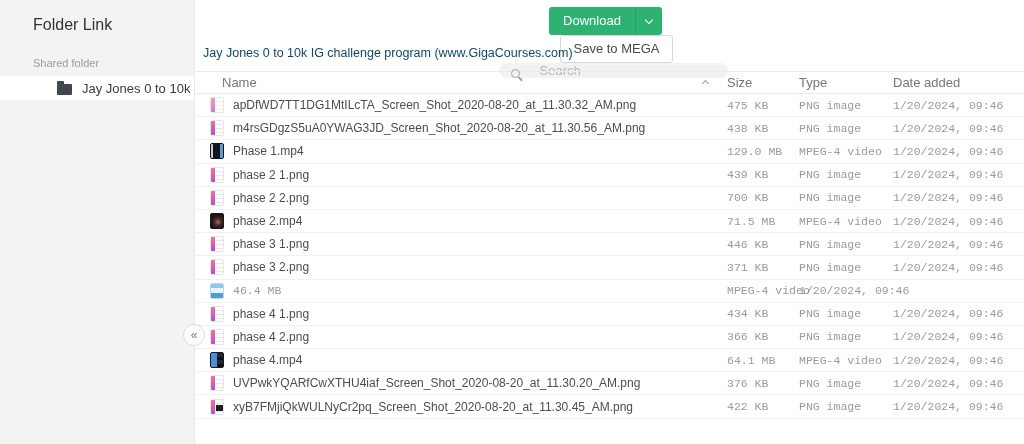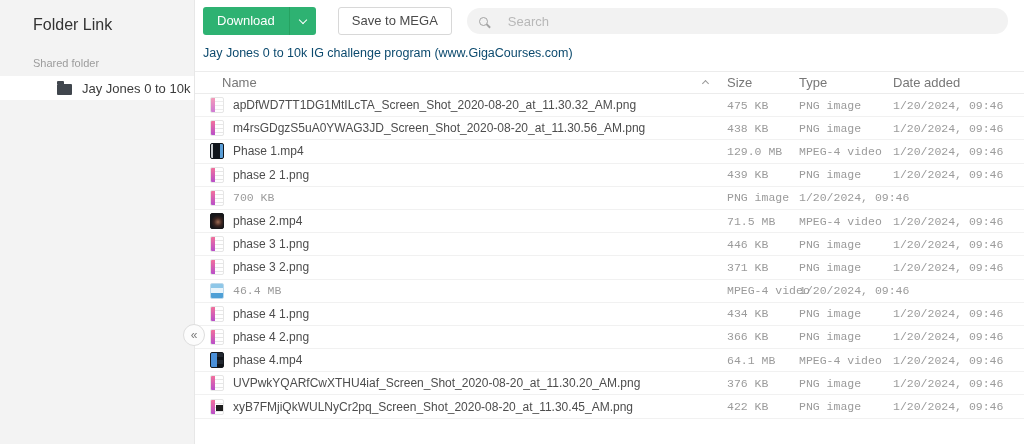--- a/index.html
+++ b/index.html
@@ -21,33 +21,33 @@
     width:7px; height:3px; background:#40464d; border-radius:1px 1px 0 0; }
   .folder-label { font-size:13px; color:#3b3b3b; }
   .collapse-btn { position:absolute; top:324px; right:-11px; width:22px; height:22px;
     border-radius:50%; background:#fcfcfc; border:1px solid #ddd; z-index:3;
     display:flex; align-items:center; justify-content:center;
     color:#7d7d7d; font-size:12px; line-height:1; cursor:pointer; }
 
   
   .main { flex:1; background:#fff; display:flex; flex-direction:column; }
 
-  .toolbar { display:flex; align-items:center; margin:7px 16px 0 8px; height:28px; }
+  .toolbar { display:flex; align-items:center; margin:7px 16px 0 8px; height:28px;flex-direction:column; }
   .btn-download { display:flex; align-items:stretch; height:28px; border-radius:3px;
     overflow:hidden; background:#2eb272; cursor:pointer; flex:none; }
   .btn-download .lbl { padding:0 14px; line-height:28px; color:#fff; font-size:13px; }
   .btn-download .sep { width:1px; background:#26a261; }
   .btn-download .arrow { width:26px; display:flex; align-items:center; justify-content:center; }
   .chev-down { width:6px; height:6px; border-right:1.5px solid #fff;
     border-bottom:1.5px solid #fff; transform:rotate(45deg); margin-top:-3px; }
   .btn-save { margin-left:22px; height:28px; padding:0 13px; line-height:26px;
     background:#fff; border:1px solid #d8d8d8; border-radius:3px;
     font-size:13px; color:#4a4a4a; cursor:pointer; flex:none; }
   .searchbar { margin-left:15px; flex:1; height:26px; border-radius:13px;
-    background:#f2f2f2; display:flex; align-items:center; padding:0 12px; gap:20px; }
+    background:#f2f2f2; display:flex; align-items:flex-end; padding:0 12px; gap:20px; }
   .search-glyph { position:relative; width:9px; height:9px; flex:none;
     border:1.5px solid #a3a3a3; border-radius:50%; }
   .search-glyph::after { content:""; position:absolute; width:5px; height:1.5px;
     background:#a3a3a3; transform:rotate(45deg); right:-4px; bottom:-2px; }
   .searchbar input { flex:1; background:transparent; border:none; outline:none;
     font-size:13px; color:#555; font-family:"Liberation Sans", sans-serif; }
   .searchbar input::placeholder { color:#b8b8b8; }
 
   .folder-desc { margin:11px 0 0 8px; font-size:12.5px; color:#0c4a6e; }
 
@@ -161,20 +161,21 @@
       </div>
         <div class="row">
         <span class="thumb t-png-pink"></span>
         <span class="cell-name">phase 2 1.png</span>
         <span class="cell-meta">439 KB</span>
         <span class="cell-meta">PNG image</span>
         <span class="cell-meta">1/20/2024, 09:46</span>
       </div>
         <div class="row">
         <span class="thumb t-png-pink"></span>
+        <span class="cell-name">phase 2 2.png</span>
         <span class="cell-meta">700 KB</span>
         <span class="cell-meta">PNG image</span>
         <span class="cell-meta">1/20/2024, 09:46</span>
       </div>
         <div class="row">
         <span class="thumb t-video-red"></span>
         <span class="cell-name">phase 2.mp4</span>
         <span class="cell-meta">71.5 MB</span>
         <span class="cell-meta">MPEG-4 video</span>
         <span class="cell-meta">1/20/2024, 09:46</span>

